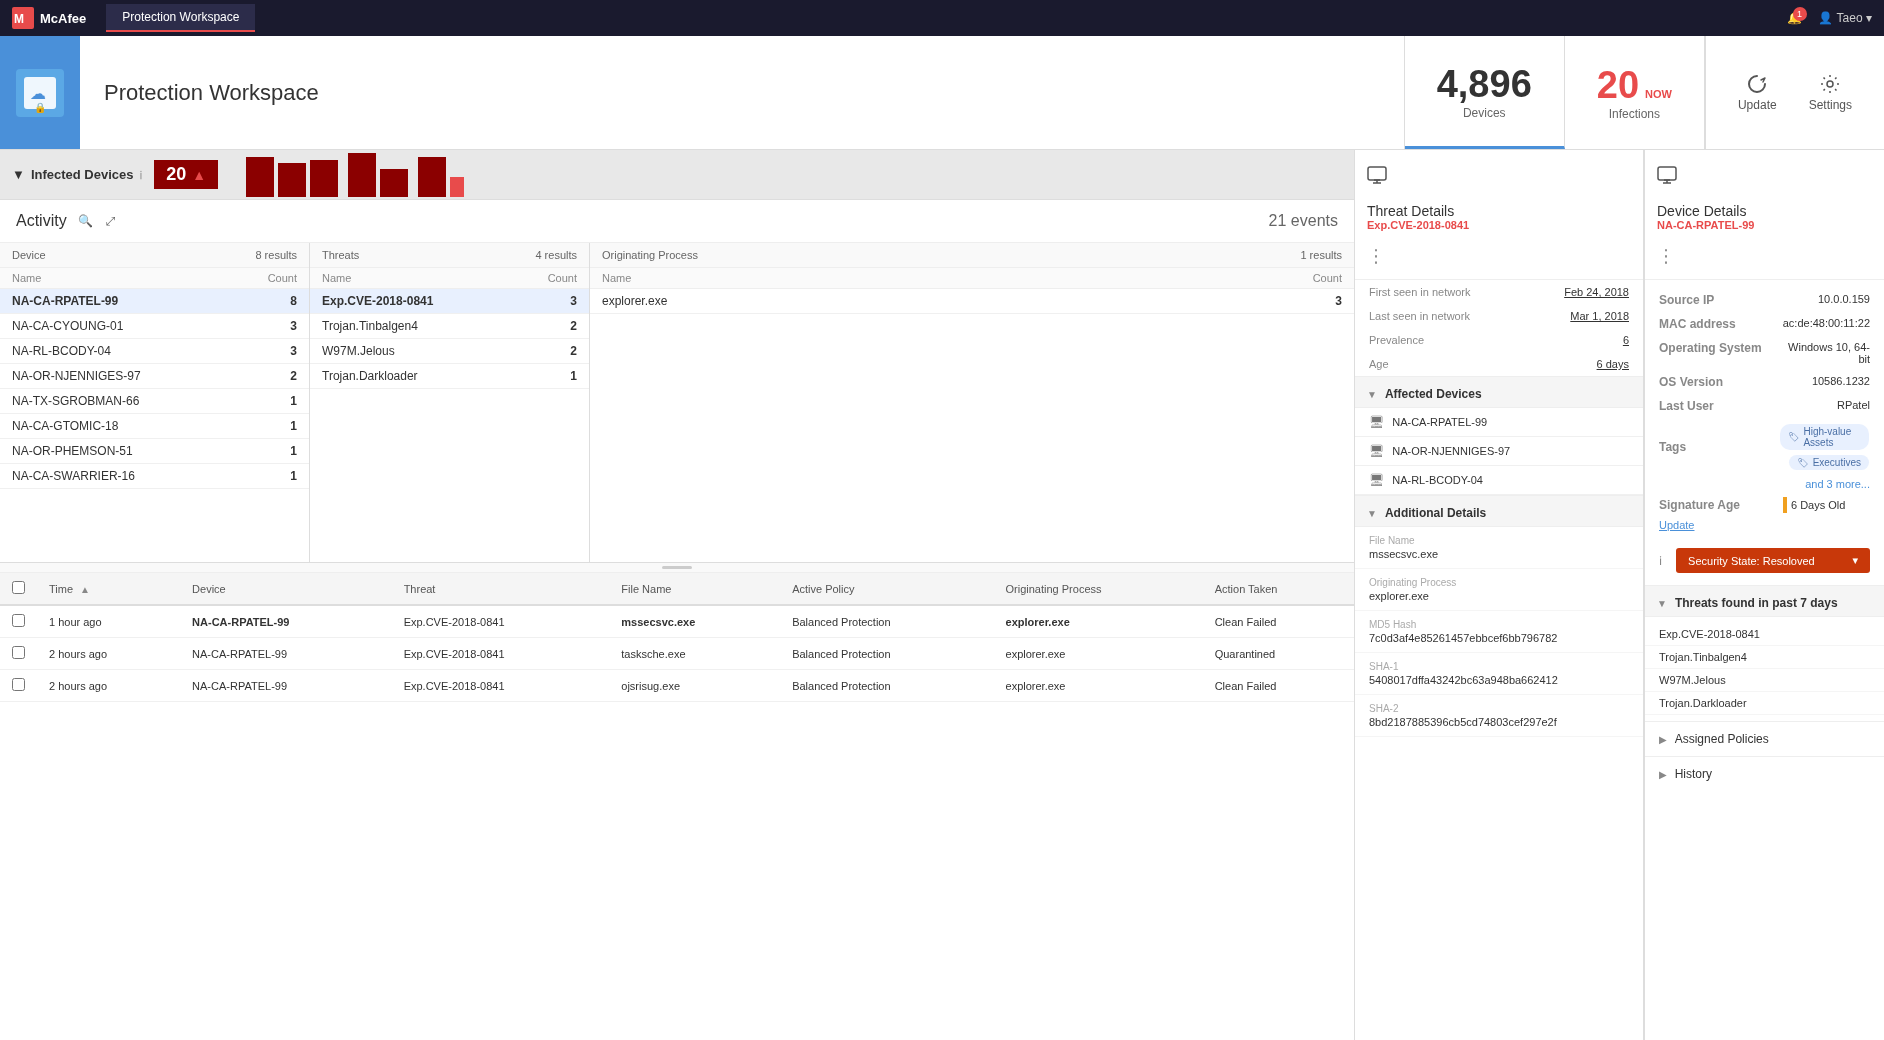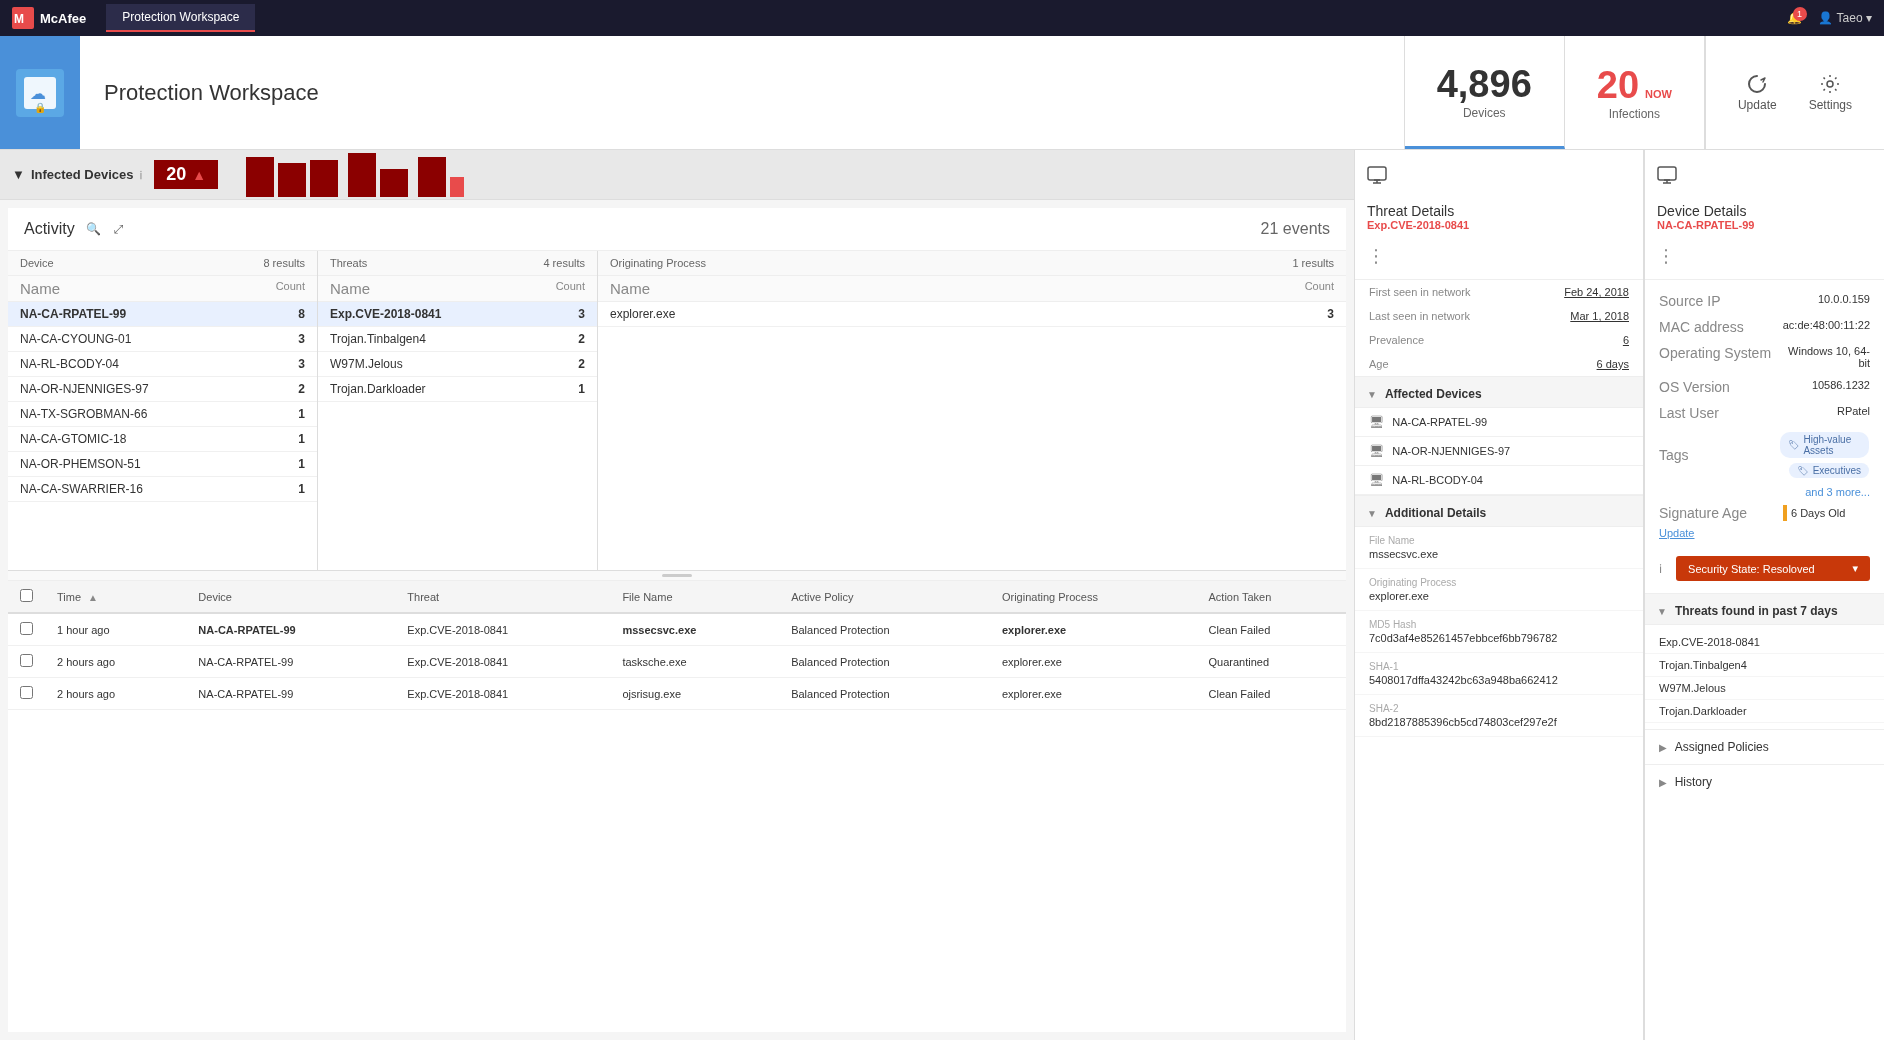--- a/index.html
+++ b/index.html
@@ -41,37 +41,37 @@
     .left-panel { flex: 1; overflow: hidden; display: flex; flex-direction: column; background: #f5f5f5; }
 
     
     .infected-bar { display: flex; align-items: center; background: #e8e8e8; padding: 0 12px; height: 50px; border-bottom: 1px solid #ddd; gap: 12px; }
     .infected-bar-toggle { display: flex; align-items: center; gap: 6px; font-weight: bold; font-size: 13px; cursor: pointer; }
     .infected-count-badge { background: #8b0000; color: white; padding: 4px 12px; font-size: 18px; font-weight: bold; display: flex; align-items: center; gap: 6px; }
     .infected-count-badge .arrow-up { color: #e84b4b; font-size: 14px; }
     .bar-charts { display: flex; align-items: flex-end; gap: 4px; margin-left: 16px; }
 
     
-    .activity-panel { background: white; margin: 8px; flex: 1; overflow: hidden; display: flex; flex-direction: column; }
+    .activity-panel { background: white; margin: 0; flex: 1; overflow: hidden; display: flex; flex-direction: column; }
     .activity-header { display: flex; align-items: center; padding: 12px 16px; border-bottom: 1px solid #eee; gap: 12px; }
     .activity-title { font-size: 16px; color: #333; font-weight: normal; }
     .activity-events-count { margin-left: auto; color: #666; font-size: 16px; }
     .expand-icon { cursor: pointer; color: #666; }
 
     
     .table-section { display: flex; overflow: hidden; flex: 0 0 320px; border-bottom: 1px solid #ddd; }
     .table-col { border-right: 1px solid #ddd; overflow: hidden; }
     .table-col:last-child { border-right: none; }
     .table-col-devices { width: 310px; }
     .table-col-threats { width: 280px; }
     .table-col-process { flex: 1; }
     .col-header { display: flex; align-items: center; justify-content: space-between; padding: 6px 12px; background: #f9f9f9; border-bottom: 1px solid #eee; font-size: 11px; color: #666; }
     .col-header-results { color: #666; font-size: 11px; }
     .sub-header { display: flex; padding: 4px 12px; border-bottom: 1px solid #eee; background: #fafafa; }
-    .sub-header span { font-size: 15px; color: #888; }
+    .sub-header span { font-size: 11px; color: #888; }
     .sub-header .count-col { margin-left: auto; font-size: 11px; color: #888; }
     .table-row { display: flex; padding: 5px 12px; border-bottom: 1px solid #f0f0f0; cursor: pointer; }
     .table-row.selected { background: #e8f0fe; }
     .row-name { flex: 1; font-size: 12px; color: #333; }
     .row-name.bold { font-weight: bold; }
     .row-count { font-size: 12px; color: #333; font-weight: bold; }
 
     
     .bottom-table { flex: 1; overflow: auto; }
     .bottom-table table { width: 100%; border-collapse: collapse; }
@@ -103,21 +103,21 @@
     .device-item { display: flex; align-items: center; gap: 8px; padding: 7px 14px; border-bottom: 1px solid #f0f0f0; font-size: 11px; color: #333; }
     .device-item-icon { color: #777; font-size: 12px; }
 
     .additional-field { padding: 8px 14px; border-bottom: 1px solid #f5f5f5; }
     .additional-field-label { color: #aaa; font-size: 10px; margin-bottom: 2px; }
     .additional-field-value { color: #333; font-size: 11px; word-break: break-all; }
 
     
     .right-panel { width: 240px; background: white; border-left: 1px solid #ddd; overflow-y: auto; flex-shrink: 0; }
     .device-detail-row { display: flex; justify-content: space-between; padding: 5px 14px; }
-    .device-detail-label { color: #888; font-size: 14px; flex: 0 0 120px; }
+    .device-detail-label { color: #888; font-size: 12px; flex: 0 0 120px; font-weight: bold; }
     .device-detail-value { color: #333; font-size: 11px; text-align: right; flex: 1; }
     .tag-item { display: inline-flex; align-items: center; gap: 4px; background: #e8f0fe; color: #4a6fa5; padding: 2px 8px; border-radius: 10px; font-size: 10px; margin: 1px; }
     .tag-icon { color: #4a6fa5; font-size: 9px; }
     .and-more { color: #4a90d9; font-size: 11px; cursor: pointer; text-align: right; padding: 2px 14px; display: block; }
     .signature-row { display: flex; align-items: center; padding: 5px 14px; gap: 4px; }
     .sig-bar { width: 4px; height: 16px; background: #f0a020; }
     .update-link { color: #4a90d9; text-decoration: underline; cursor: pointer; font-size: 11px; }
     .security-state-btn { background: #c8380a; color: white; padding: 6px 12px; border-radius: 3px; font-size: 11px; display: flex; align-items: center; gap: 8px; margin: 8px 14px; cursor: pointer; }
     .security-state-btn .dropdown-arrow { margin-left: auto; }
     .info-icon { color: #888; font-size: 12px; margin-left: 14px; cursor: pointer; }

